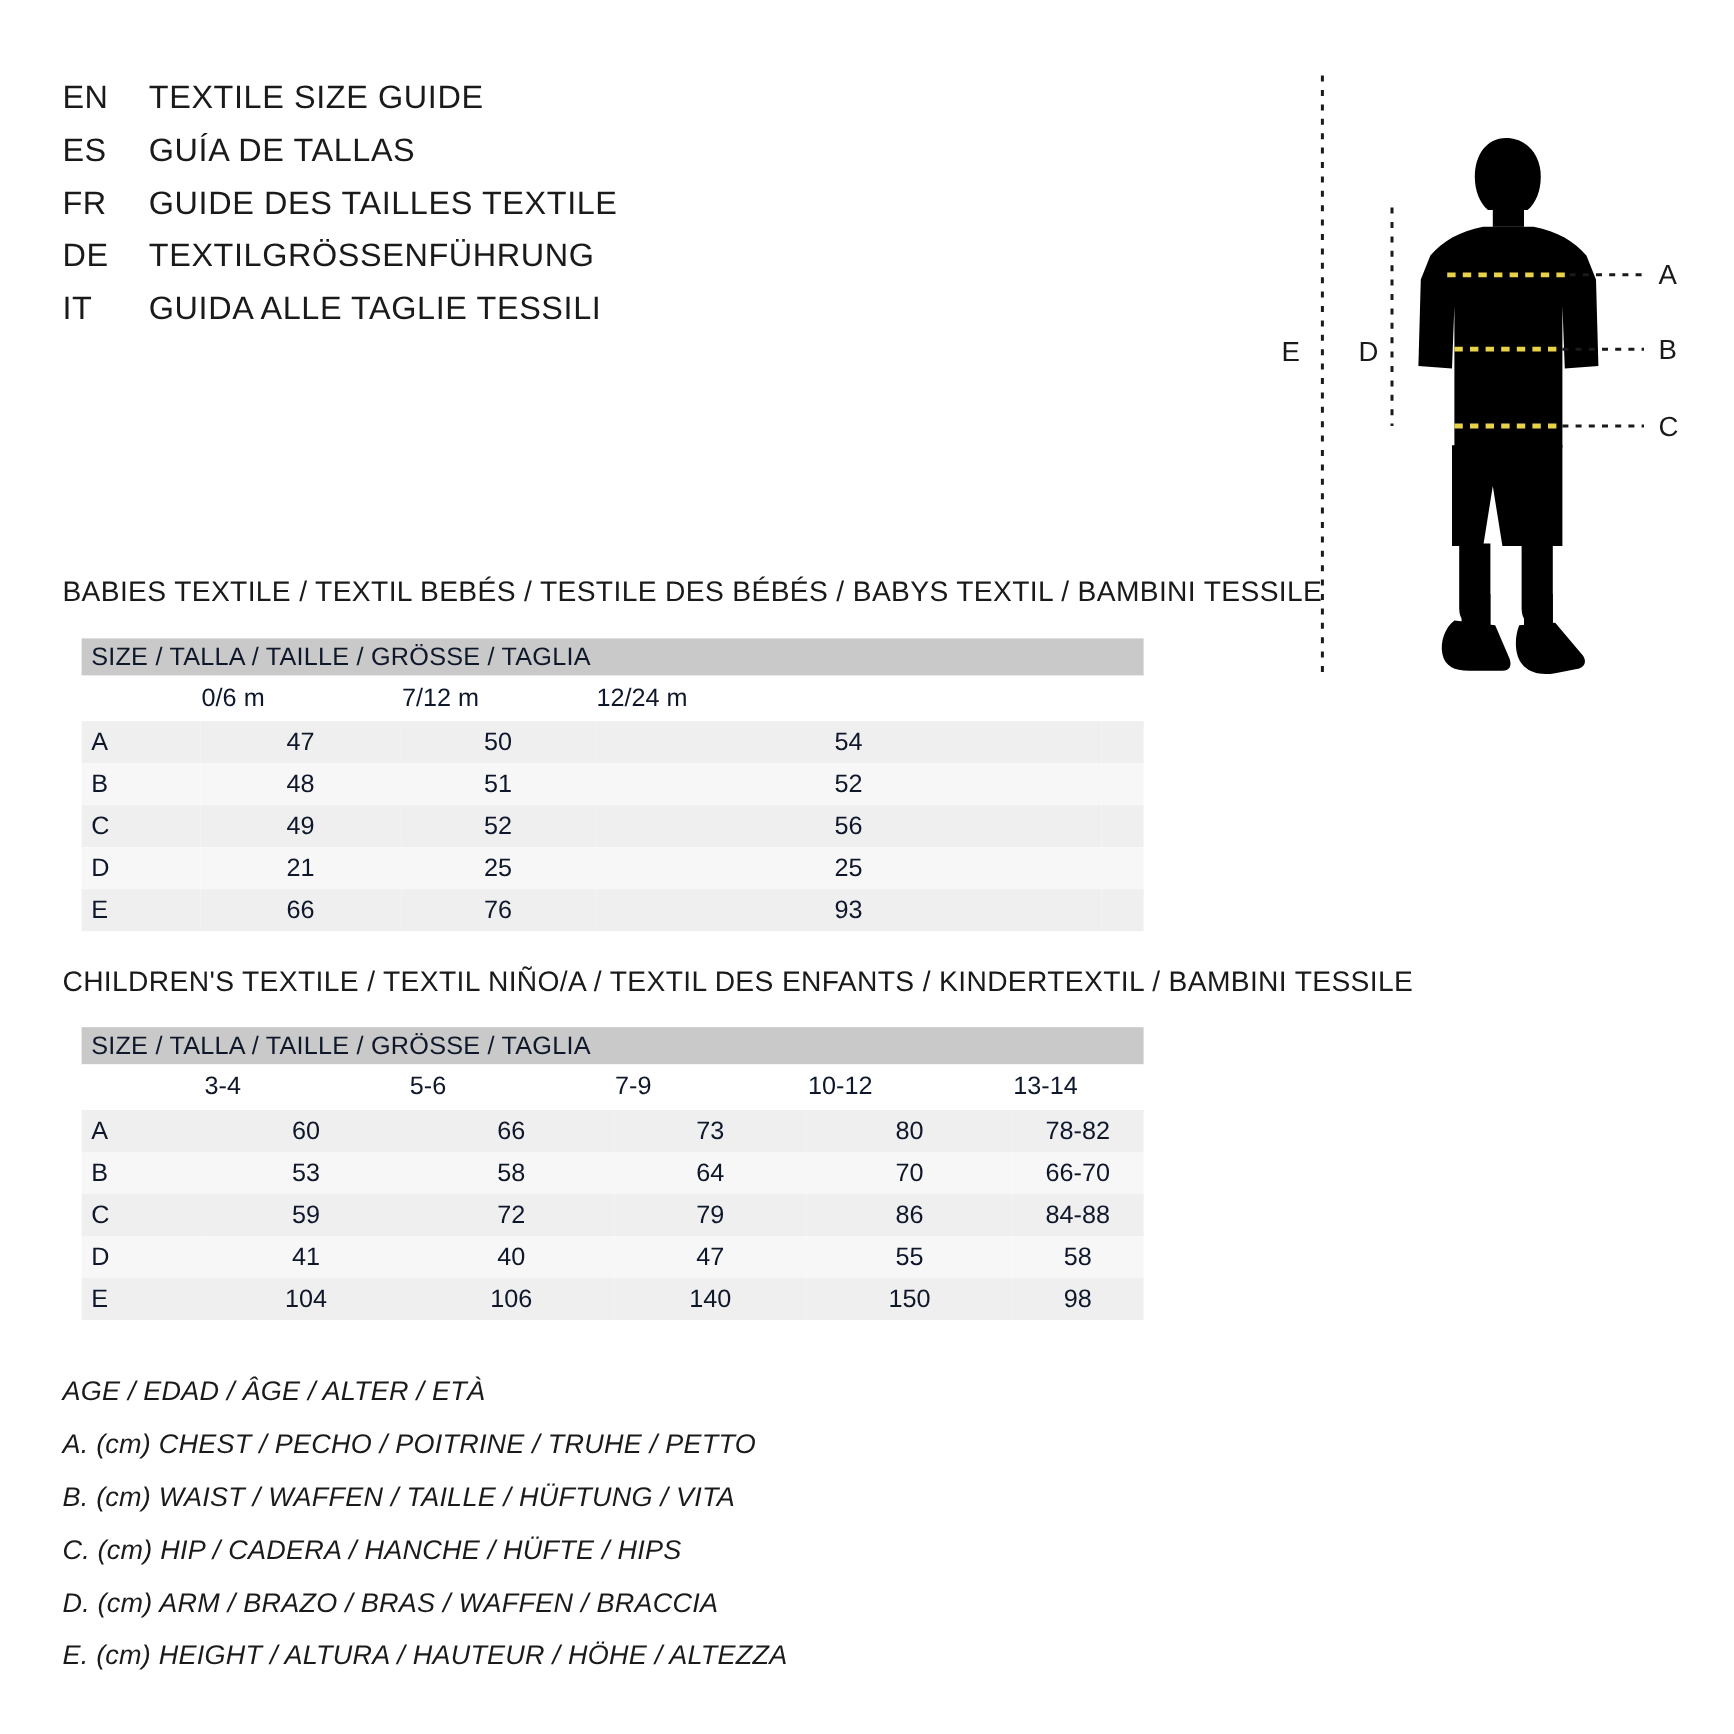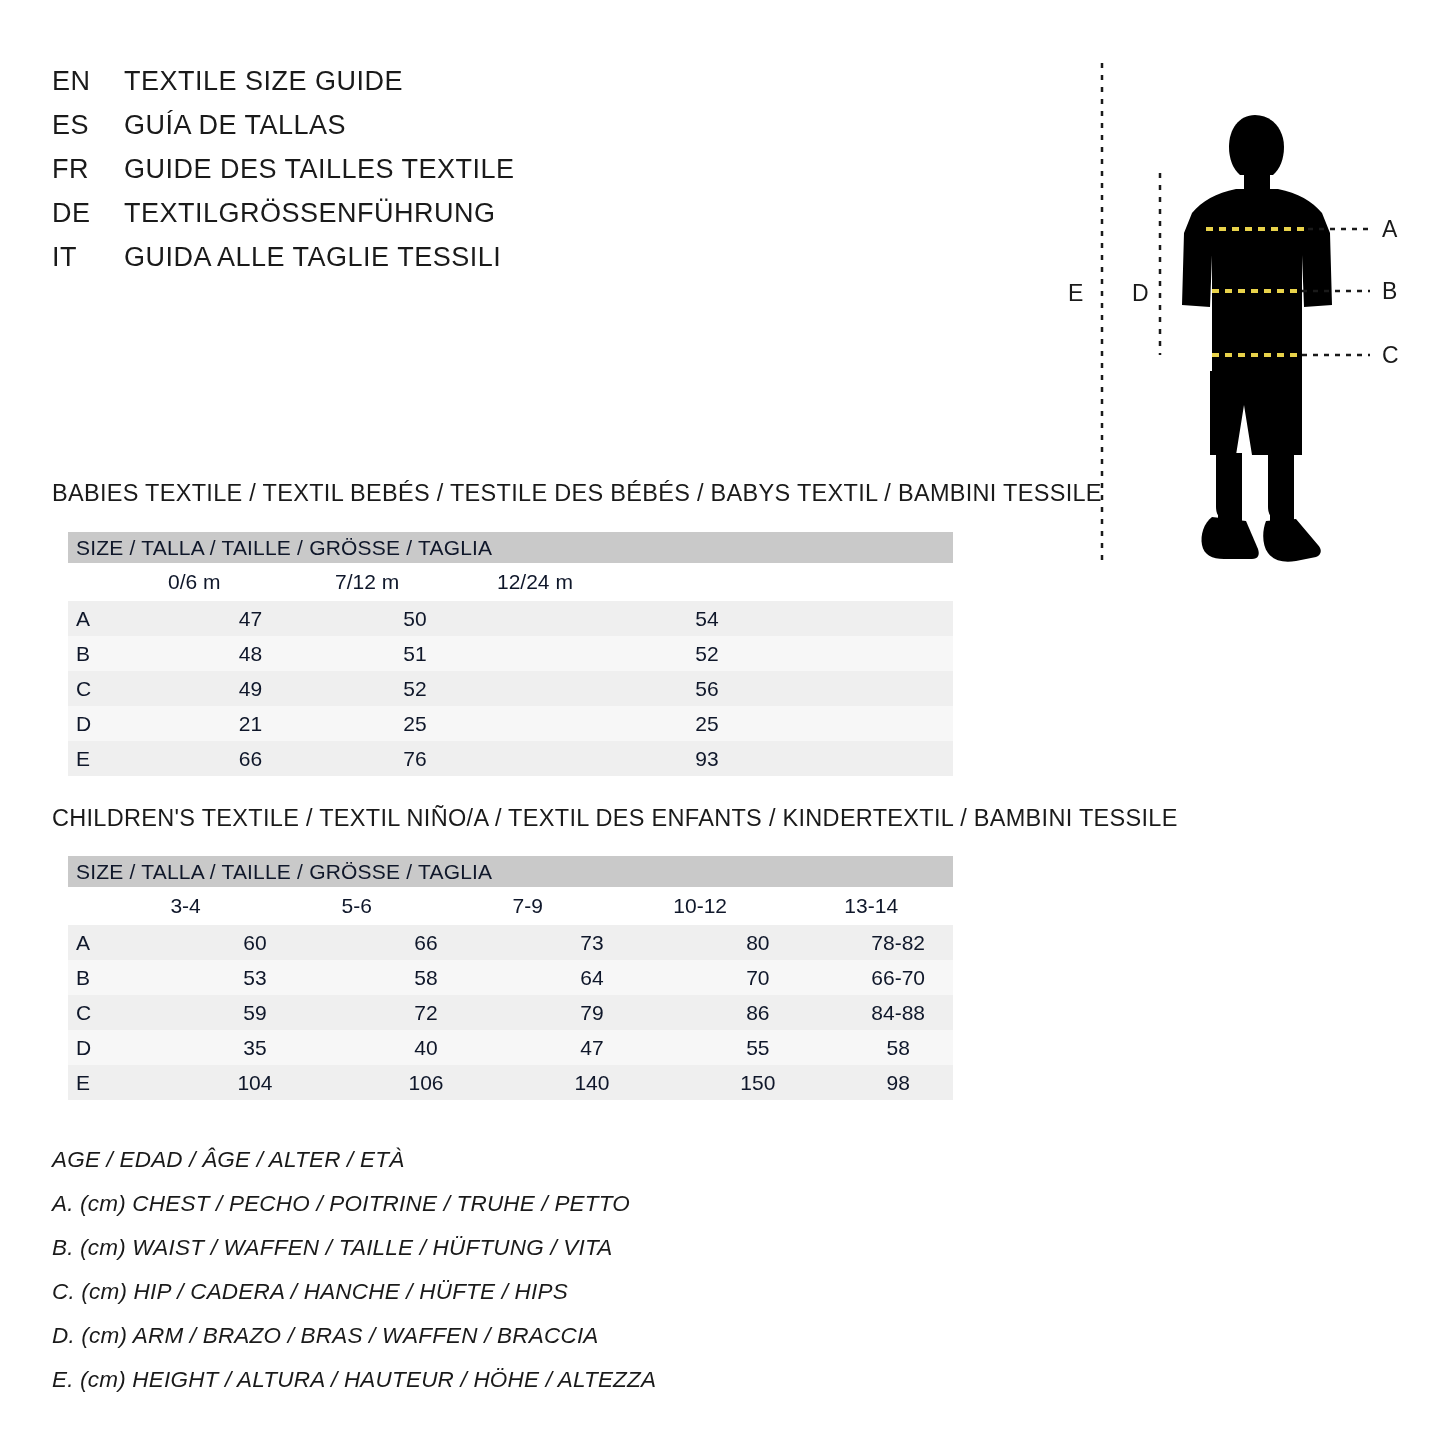--- a/index.html
+++ b/index.html
@@ -291,21 +291,21 @@
   <tr class="data-row">
     <td class="rowlabel c0">C</td>
     <td class="cell c1">59</td>
     <td class="cell c2">72</td>
     <td class="cell c3">79</td>
     <td class="cell c4">86</td>
     <td class="cell c5">84-88</td>
   </tr>
   <tr class="data-row alt">
     <td class="rowlabel c0">D</td>
-    <td class="cell c1">35</td>
+    <td class="cell c1">41</td>
     <td class="cell c2">40</td>
     <td class="cell c3">47</td>
     <td class="cell c4">55</td>
     <td class="cell c5">58</td>
   </tr>
   <tr class="data-row">
     <td class="rowlabel c0">E</td>
     <td class="cell c1">104</td>
     <td class="cell c2">106</td>
     <td class="cell c3">140</td>

